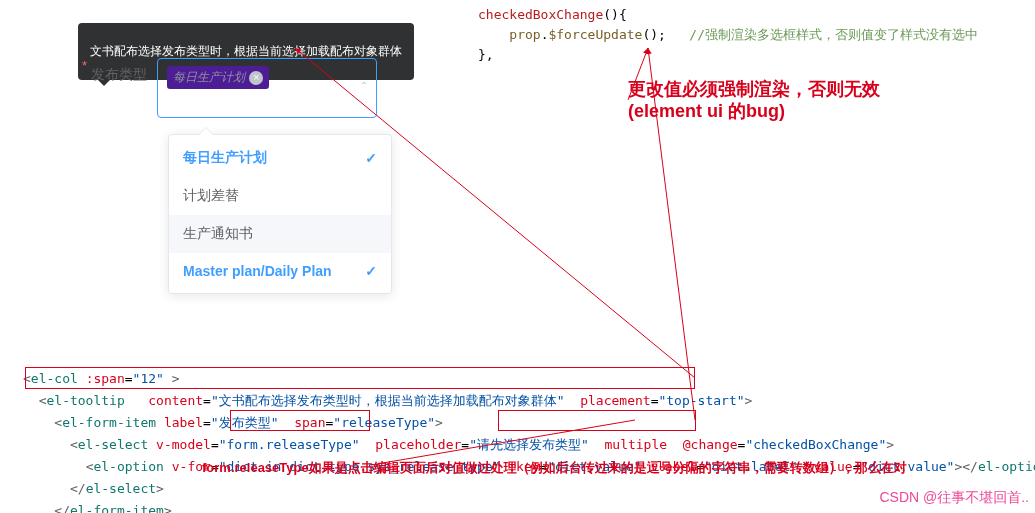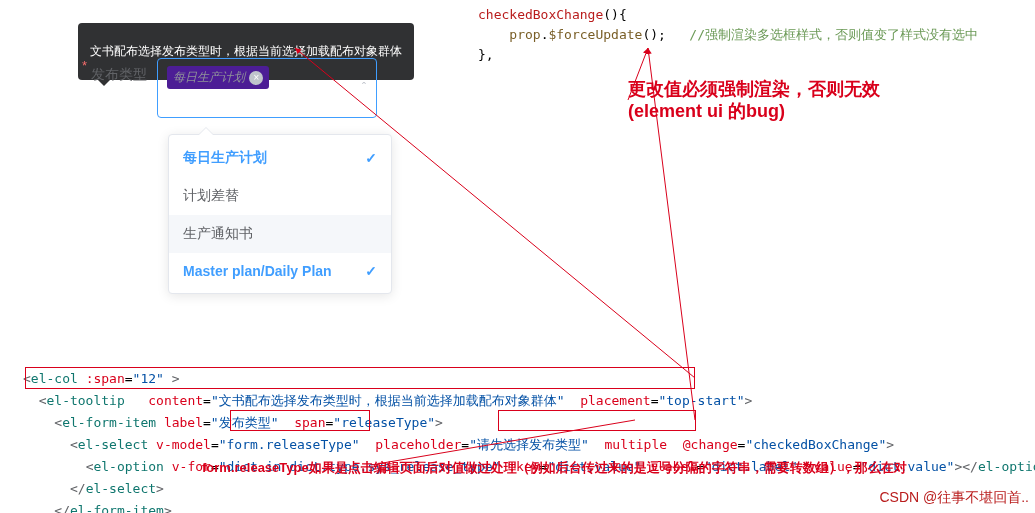--- a/index.html
+++ b/index.html
@@ -37,21 +37,21 @@
   .eq { color: #000; }
   .v { color: #0451a5; }
   .pl { color: #606266; }
 
   .boxred1 { position: absolute; border: 1px solid #d9001b; left: 25px; top: 367px; width: 670px; height: 22px; }
   .boxred2 { position: absolute; border: 1px solid #d9001b; left: 498px; top: 410px; width: 198px; height: 21px; }
   .boxred3 { position: absolute; border: 1px solid #d9001b; left: 230px; top: 410px; width: 140px; height: 21px; }
 
   .note2 { position: absolute; left: 202px; top: 457px; color: #d9001b; font-size: 13px; font-weight: 700; line-height: 22px; }
 
-  .watermark { position: absolute; right: 6px; bottom: 6px; color: #b91c1c; font-size: 14px; margin-top: 7px; }
+  .watermark { position: absolute; right: 6px; bottom: 6px; color: #ec4899; font-size: 14px; margin-top: 7px; }
 
   .lines { position: absolute; left: 0; top: 0; width: 1035px; height: 513px; pointer-events: none; }
 </style>
 </head>
 <body>
 
 <div class="tooltip"><span>文书配布选择发布类型时，根据当前选择加载配布对象群体</span></div>
 
 <div class="form-row">
   <span class="star">*</span>

